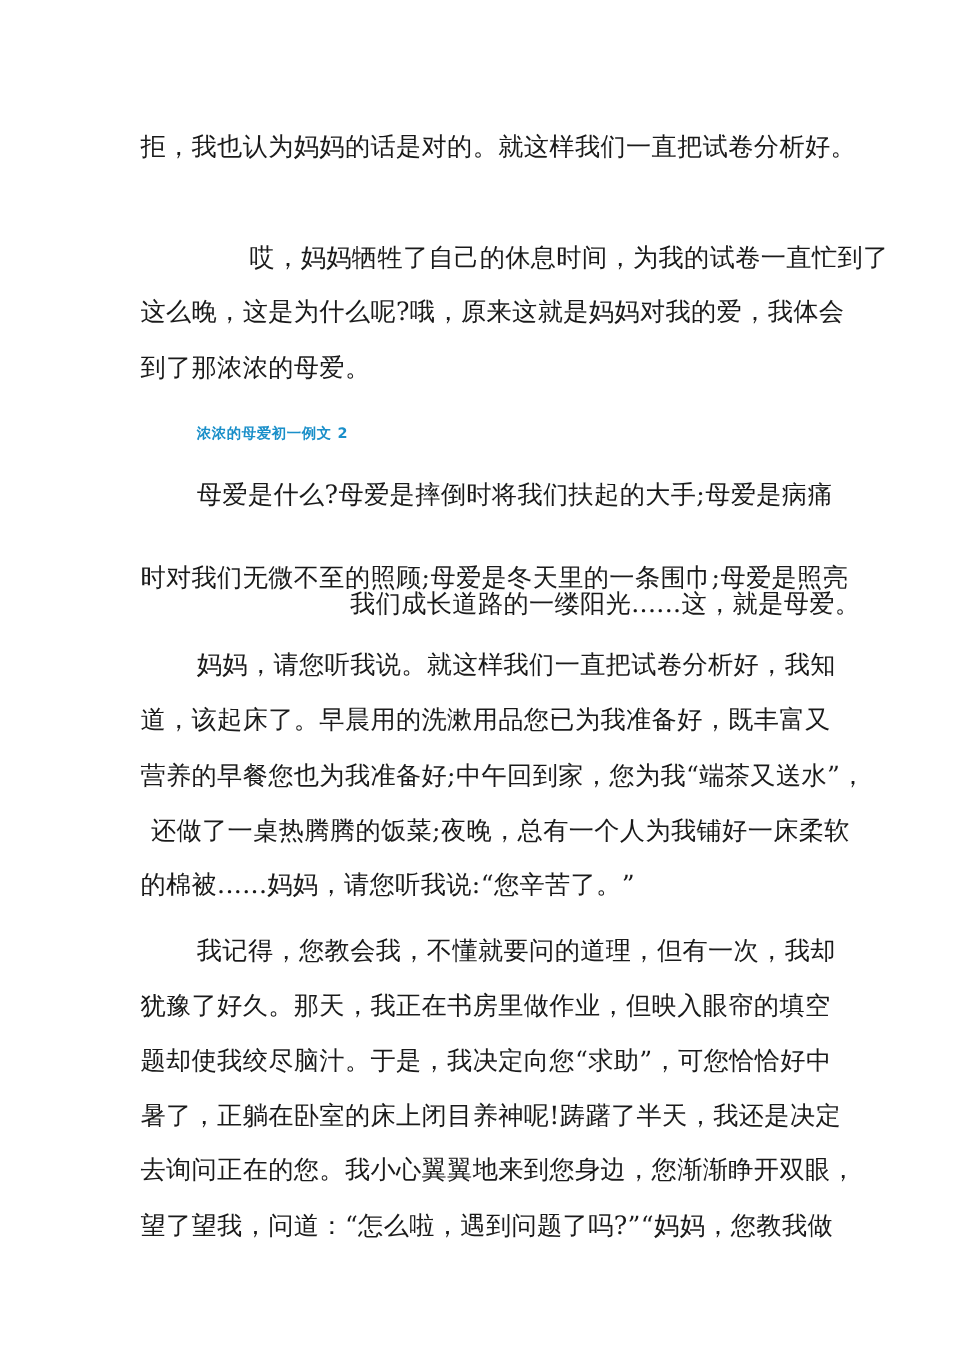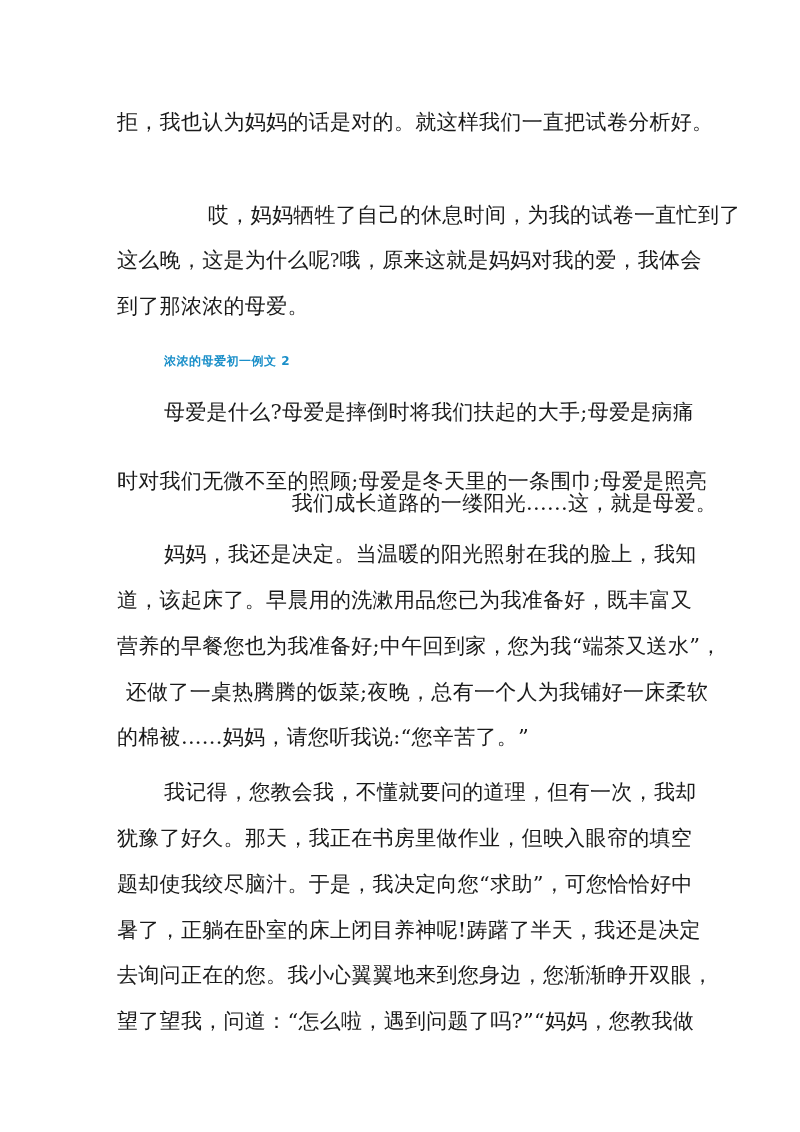--- a/index.html
+++ b/index.html
@@ -48,30 +48,30 @@
     }
   </style>
 </head>
 <body>
 
 <div class="page">
 
   <div class="line" style="top:107px;">拒，我也认为妈妈的话是对的。就这样我们一直把试卷分析好。</div>
 
   <div class="line indent" style="top:200px;margin-left:44px;">哎，妈妈牺牲了自己的休息时间，为我的试卷一直忙到了</div>
-  <div class="line" style="top:245px;font-family:Liberation Serif, serif;">这么晚，这是为什么呢?哦，原来这就是妈妈对我的爱，我体会</div>
+  <div class="line" style="top:245px;">这么晚，这是为什么呢?哦，原来这就是妈妈对我的爱，我体会</div>
   <div class="line" style="top:291px;">到了那浓浓的母爱。</div>
 
   <div class="heading" style="top:346px;">浓浓的母爱初一例文 2</div>
 
   <div class="line indent" style="top:397px;">母爱是什么?母爱是摔倒时将我们扶起的大手;母爱是病痛</div>
   <div class="line" style="top:466px;">时对我们无微不至的照顾;母爱是冬天里的一条围巾;母爱是照亮</div>
   <div class="line" style="top:488px;text-align:right;">我们成长道路的一缕阳光......这，就是母爱。</div>
 
-  <div class="line indent" style="top:539px;">妈妈，我还是决定。当温暖的阳光照射在我的脸上，我知</div>
+  <div class="line indent" style="top:539px;">妈妈，请您听我说。就这样我们一直把试卷分析好，我知</div>
   <div class="line" style="top:585px;">道，该起床了。早晨用的洗漱用品您已为我准备好，既丰富又</div>
   <div class="line" style="top:631px;">营养的早餐您也为我准备好;中午回到家，您为我“端茶又送水”，</div>
   <div class="line" style="top:677px;text-align:center;">还做了一桌热腾腾的饭菜;夜晚，总有一个人为我铺好一床柔软</div>
   <div class="line" style="top:722px;">的棉被......妈妈，请您听我说:“您辛苦了。”</div>
 
   <div class="line indent" style="top:777px;">我记得，您教会我，不懂就要问的道理，但有一次，我却</div>
   <div class="line" style="top:823px;">犹豫了好久。那天，我正在书房里做作业，但映入眼帘的填空</div>
   <div class="line" style="top:869px;">题却使我绞尽脑汁。于是，我决定向您“求助”，可您恰恰好中</div>
   <div class="line" style="top:915px;">暑了，正躺在卧室的床上闭目养神呢!踌躇了半天，我还是决定</div>
   <div class="line" style="top:960px;">去询问正在的您。我小心翼翼地来到您身边，您渐渐睁开双眼，</div>

